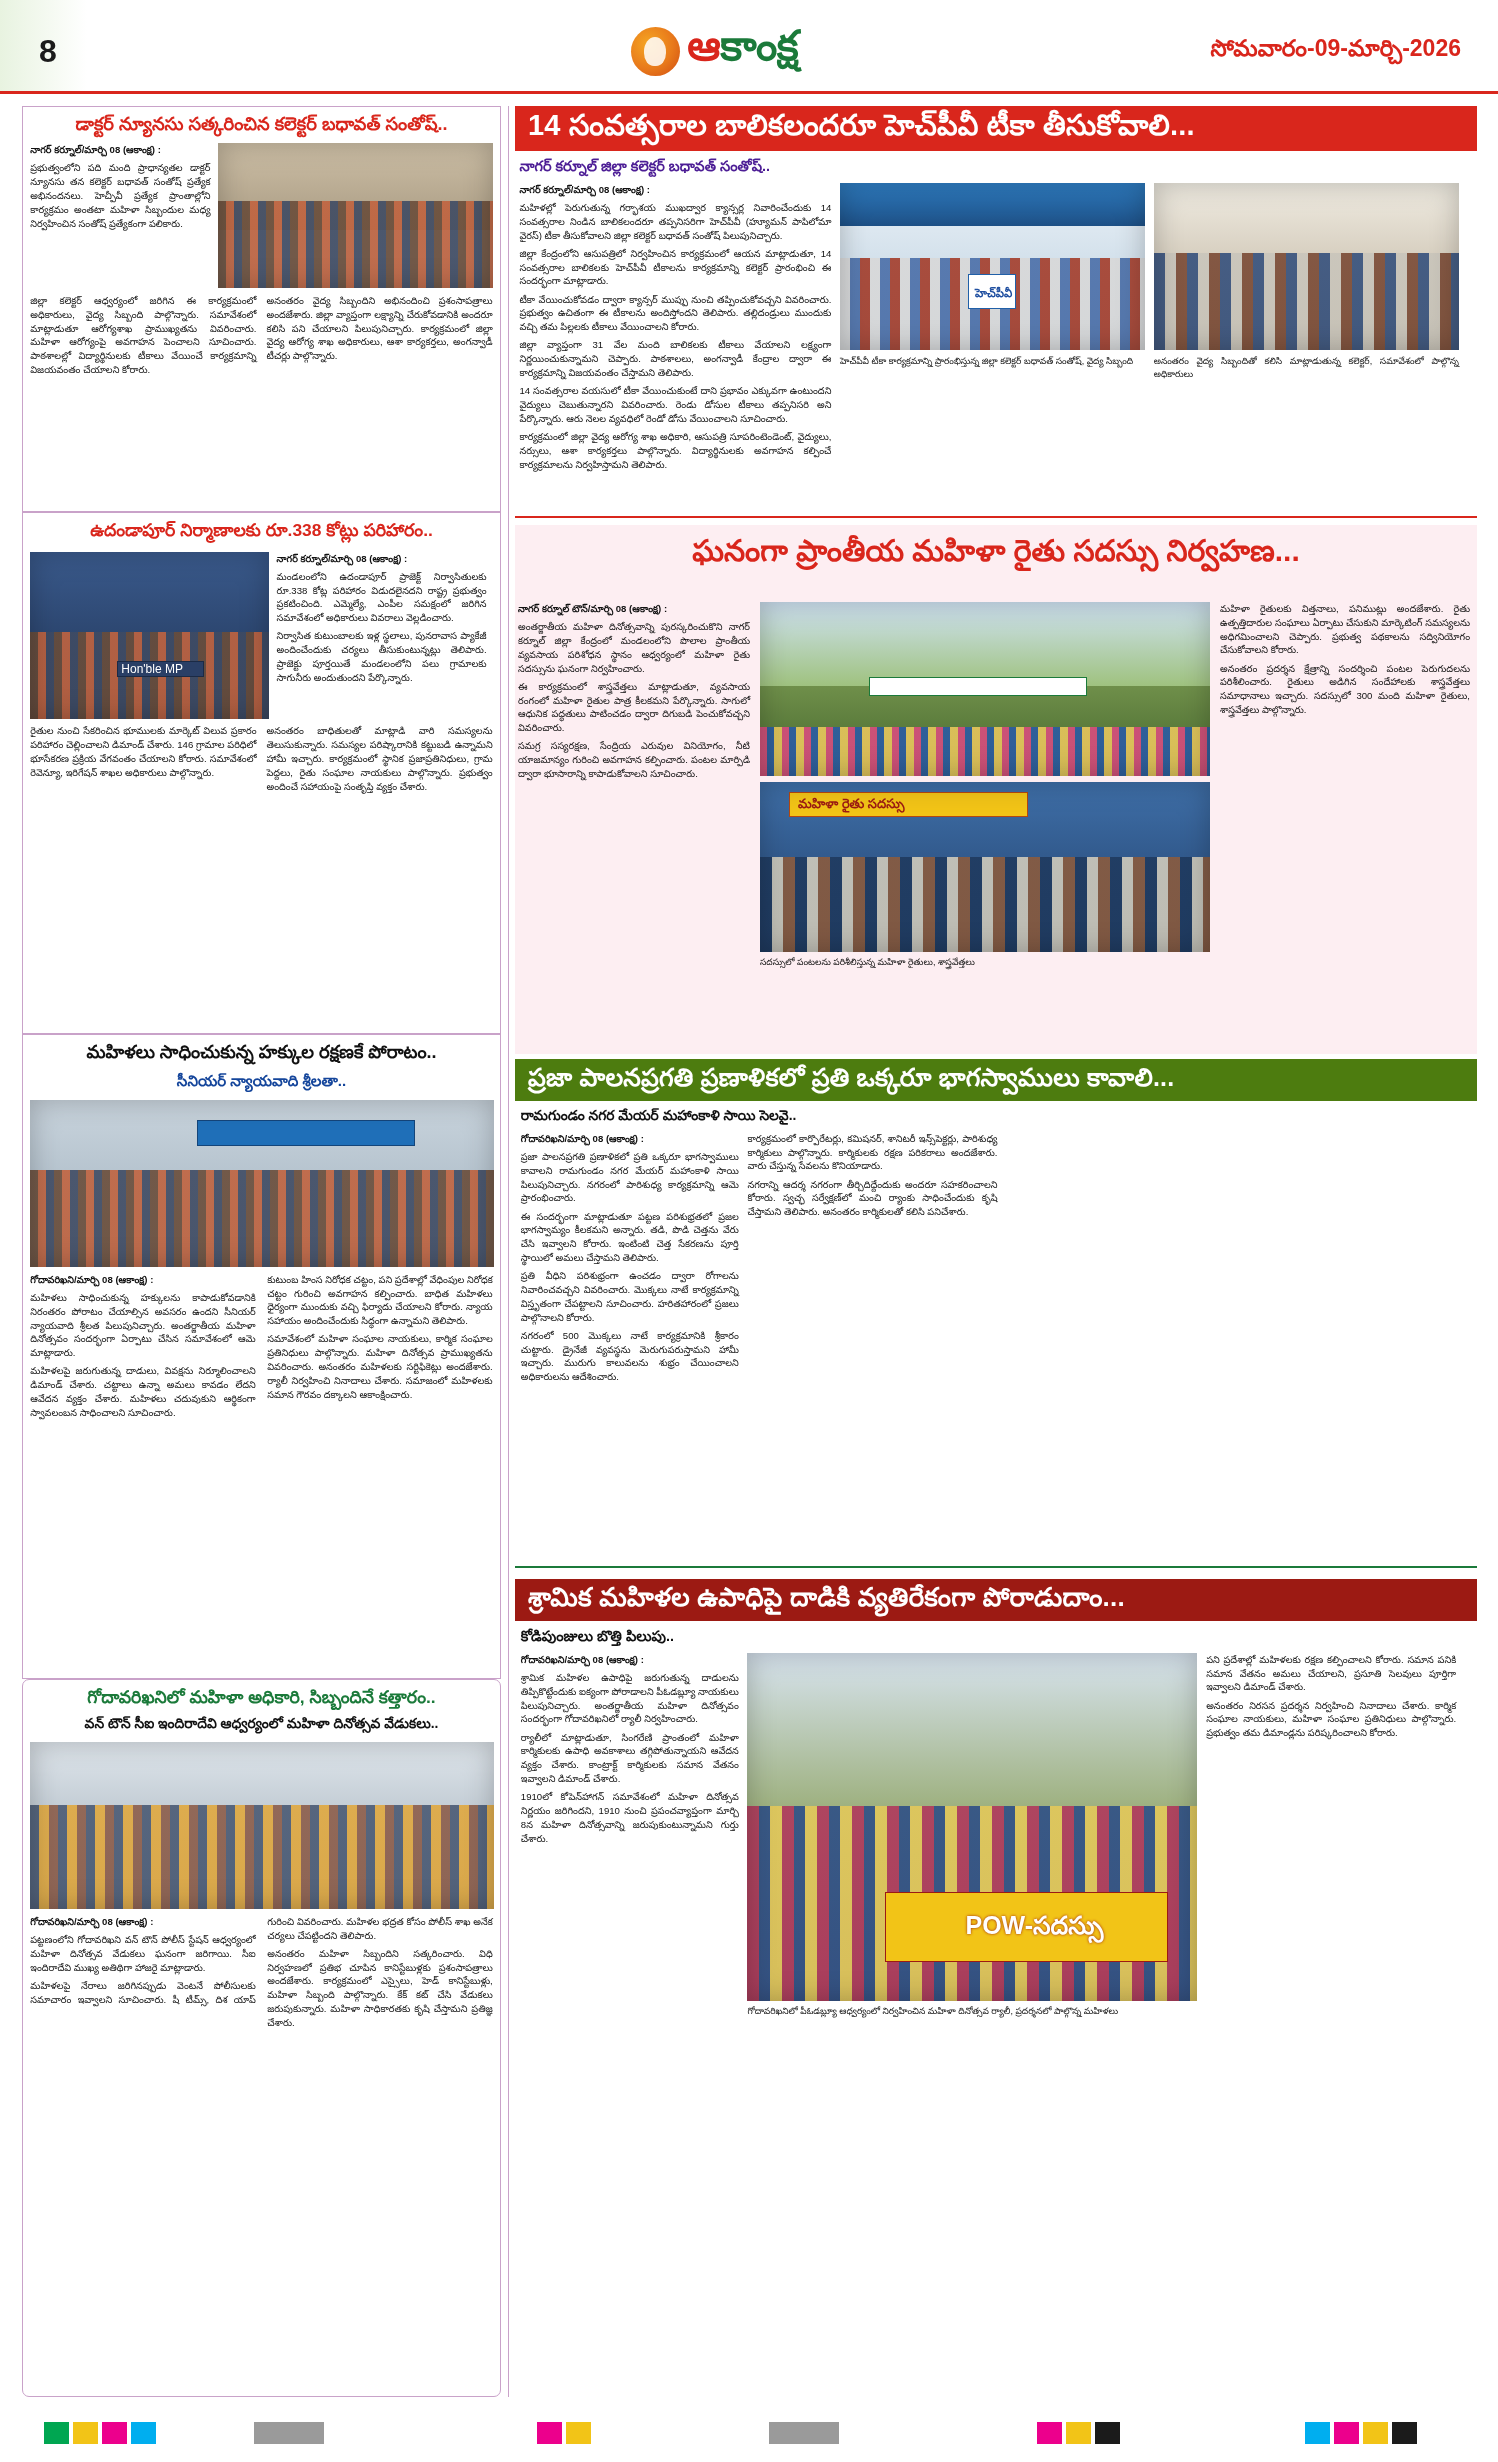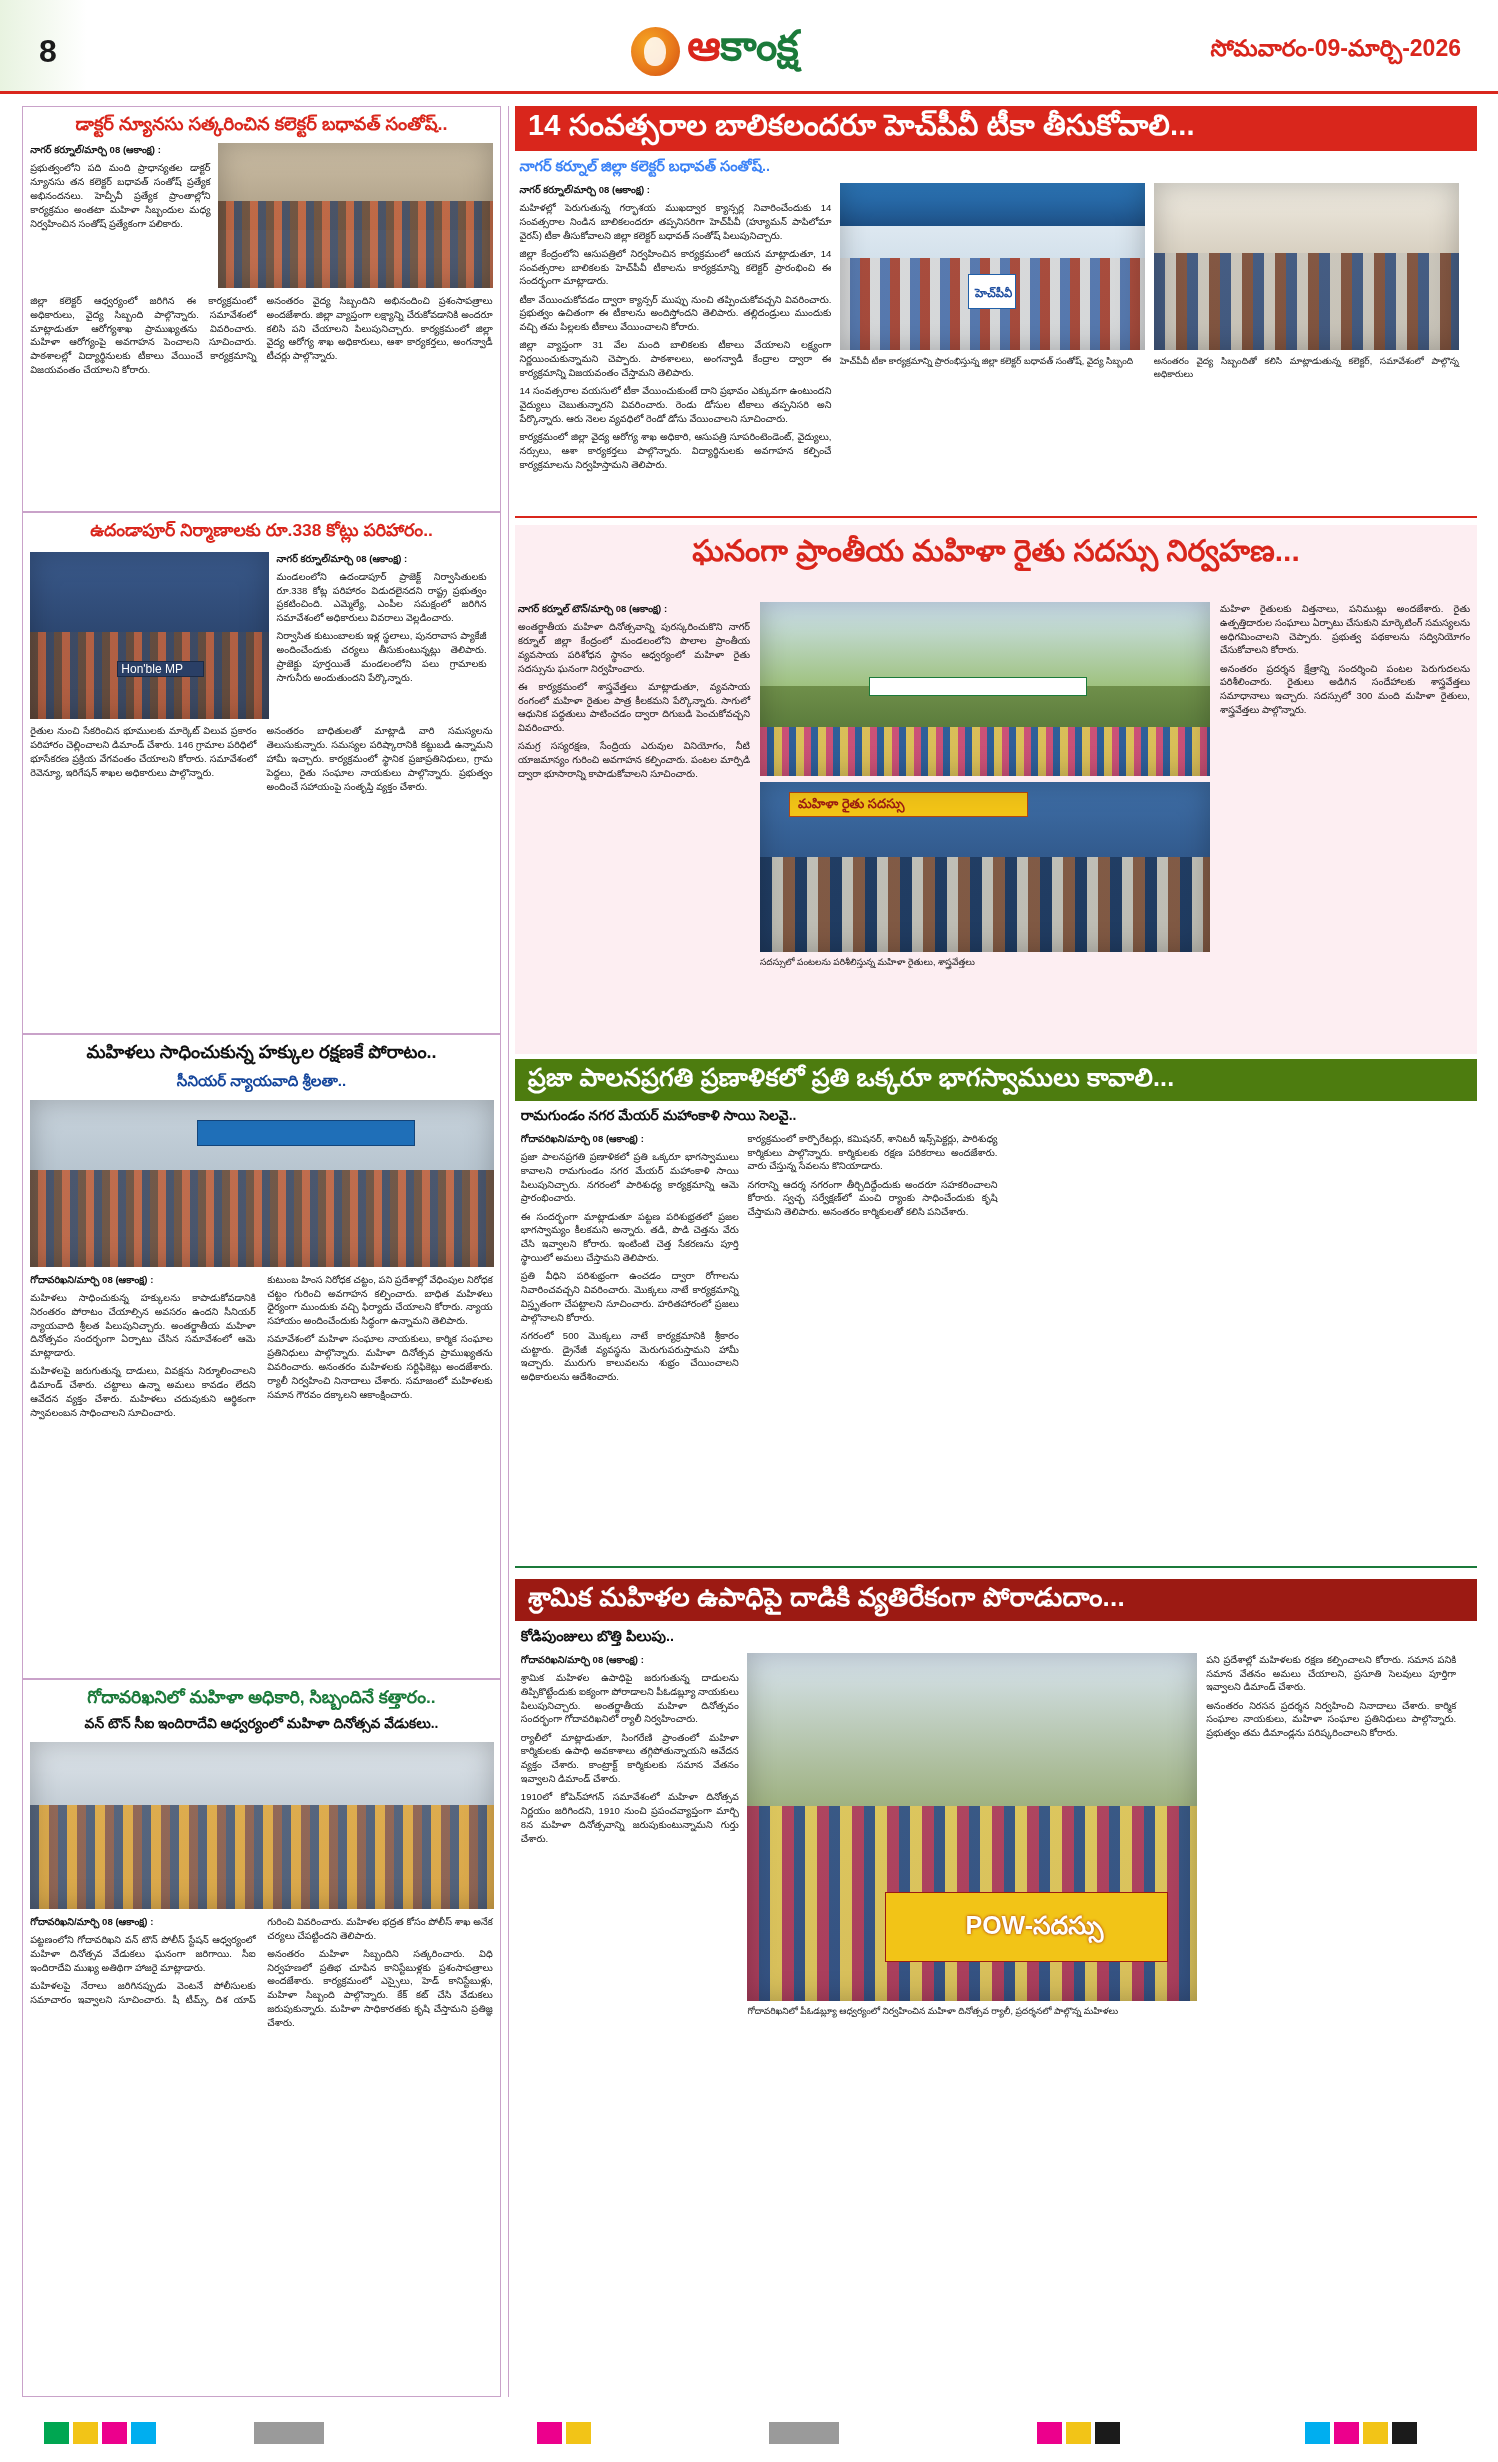--- a/index.html
+++ b/index.html
@@ -215,41 +215,41 @@
     </div>
     <div class="tel" style="margin-top:5.8px; column-count:2; column-gap:11.6px;">
       <p><span class="lead">గోదావరిఖని/మార్చి 08 (ఆకాంక్ష) :</span></p>
       <p>మహిళలు సాధించుకున్న హక్కులను కాపాడుకోవడానికి నిరంతరం పోరాటం చేయాల్సిన అవసరం ఉందని సీనియర్ న్యాయవాది శ్రీలత పిలుపునిచ్చారు. అంతర్జాతీయ మహిళా దినోత్సవం సందర్భంగా ఏర్పాటు చేసిన సమావేశంలో ఆమె మాట్లాడారు.</p>
       <p>మహిళలపై జరుగుతున్న దాడులు, వివక్షను నిర్మూలించాలని డిమాండ్ చేశారు. చట్టాలు ఉన్నా అమలు కావడం లేదని ఆవేదన వ్యక్తం చేశారు. మహిళలు చదువుకుని ఆర్థికంగా స్వావలంబన సాధించాలని సూచించారు.</p>
       <p>కుటుంబ హింస నిరోధక చట్టం, పని ప్రదేశాల్లో వేధింపుల నిరోధక చట్టం గురించి అవగాహన కల్పించారు. బాధిత మహిళలు ధైర్యంగా ముందుకు వచ్చి ఫిర్యాదు చేయాలని కోరారు. న్యాయ సహాయం అందించేందుకు సిద్ధంగా ఉన్నామని తెలిపారు.</p>
       <p>సమావేశంలో మహిళా సంఘాల నాయకులు, కార్మిక సంఘాల ప్రతినిధులు పాల్గొన్నారు. మహిళా దినోత్సవ ప్రాముఖ్యతను వివరించారు. అనంతరం మహిళలకు సర్టిఫికెట్లు అందజేశారు. ర్యాలీ నిర్వహించి నినాదాలు చేశారు. సమాజంలో మహిళలకు సమాన గౌరవం దక్కాలని ఆకాంక్షించారు.</p>
     </div>
   </div>
 
-  <div class="panel bordered" style="left:22px; top:1679px; width:479px; height:718px; padding:7.3px;">
+  <div class="panel bordered" style="left:22px; top:1679px; width:479px; height:718px; padding:7.3px;border-radius:7px;">
     <div class="sub-head green" style="font-size:17.4px;">గోదావరిఖనిలో మహిళా అధికారి, సిబ్బందినే కత్తారం..</div>
     <div class="sub-head" style="font-size:13.8px; color:#111; margin-top:4.4px;">వన్ టౌన్ సీఐ ఇందిరాదేవి ఆధ్వర్యంలో మహిళా దినోత్సవ వేడుకలు..</div>
     <div class="photo" style="position:relative; width:464px; height:167px; margin-top:7.3px;">
       <div class="ph-wall" style="height:100%; background:linear-gradient(180deg,#dfe6ec 0%,#9aa7b2 100%);"></div>
       <div class="ph-people" style="height:62%; background:repeating-linear-gradient(90deg,#4a5a74 0px,#4a5a74 9.4px,#e0a83f 9.4px,#e0a83f 19px,#8c5d4a 19px,#8c5d4a 28px);"></div>
       <div class="vignette"></div>
     </div>
     <div class="tel" style="margin-top:5.8px; column-count:2; column-gap:11.6px;">
       <p><span class="lead">గోదావరిఖని/మార్చి 08 (ఆకాంక్ష) :</span></p>
       <p>పట్టణంలోని గోదావరిఖని వన్ టౌన్ పోలీస్ స్టేషన్ ఆధ్వర్యంలో మహిళా దినోత్సవ వేడుకలు ఘనంగా జరిగాయి. సీఐ ఇందిరాదేవి ముఖ్య అతిథిగా హాజరై మాట్లాడారు.</p>
       <p>మహిళలపై నేరాలు జరిగినప్పుడు వెంటనే పోలీసులకు సమాచారం ఇవ్వాలని సూచించారు. షీ టీమ్స్, దిశ యాప్ గురించి వివరించారు. మహిళల భద్రత కోసం పోలీస్ శాఖ అనేక చర్యలు చేపట్టిందని తెలిపారు.</p>
       <p>అనంతరం మహిళా సిబ్బందిని సత్కరించారు. విధి నిర్వహణలో ప్రతిభ చూపిన కానిస్టేబుళ్లకు ప్రశంసాపత్రాలు అందజేశారు. కార్యక్రమంలో ఎస్సైలు, హెడ్ కానిస్టేబుళ్లు, మహిళా సిబ్బంది పాల్గొన్నారు. కేక్ కట్ చేసి వేడుకలు జరుపుకున్నారు. మహిళా సాధికారతకు కృషి చేస్తామని ప్రతిజ్ఞ చేశారు.</p>
     </div>
   </div>
 
   <div class="panel" style="left:515px; top:106px; width:962px; height:406px;">
     <div class="headline-band hl-red" style="width:962px; height:45px; font-size:29px;">
       <span>14 సంవత్సరాల బాలికలందరూ హెచ్‌పీవీ టీకా తీసుకోవాలి...</span>
     </div>
-    <div class="sub-head" style="font-size:14.5px; color:#3b82f6; text-align:left; margin:7.3px 0 4.4px 4.4px;">నాగర్ కర్నూల్ జిల్లా కలెక్టర్ బధావత్ సంతోష్..</div>
+    <div class="sub-head" style="font-size:14.5px; color:#4c1d95; text-align:left; margin:7.3px 0 4.4px 4.4px;">నాగర్ కర్నూల్ జిల్లా కలెక్టర్ బధావత్ సంతోష్..</div>
 
     <div style="display:flex; gap:8.7px; padding-left:4.4px;">
       <div class="tel" style="width:312px;">
         <p><span class="lead">నాగర్ కర్నూల్/మార్చి 08 (ఆకాంక్ష) :</span></p>
         <p>మహిళల్లో పెరుగుతున్న గర్భాశయ ముఖద్వార క్యాన్సర్ల నివారించేందుకు 14 సంవత్సరాల నిండిన బాలికలందరూ తప్పనిసరిగా హెచ్‌పీవీ (హ్యూమన్ పాపిలోమా వైరస్) టీకా తీసుకోవాలని జిల్లా కలెక్టర్ బధావత్ సంతోష్ పిలుపునిచ్చారు.</p>
         <p>జిల్లా కేంద్రంలోని ఆసుపత్రిలో నిర్వహించిన కార్యక్రమంలో ఆయన మాట్లాడుతూ, 14 సంవత్సరాల బాలికలకు హెచ్‌పీవీ టీకాలను కార్యక్రమాన్ని కలెక్టర్ ప్రారంభించి ఈ సందర్భంగా మాట్లాడారు.</p>
         <p>టీకా వేయించుకోవడం ద్వారా క్యాన్సర్ ముప్పు నుంచి తప్పించుకోవచ్చని వివరించారు. ప్రభుత్వం ఉచితంగా ఈ టీకాలను అందిస్తోందని తెలిపారు. తల్లిదండ్రులు ముందుకు వచ్చి తమ పిల్లలకు టీకాలు వేయించాలని కోరారు.</p>
         <p>జిల్లా వ్యాప్తంగా 31 వేల మంది బాలికలకు టీకాలు వేయాలని లక్ష్యంగా నిర్ణయించుకున్నామని చెప్పారు. పాఠశాలలు, అంగన్వాడీ కేంద్రాల ద్వారా ఈ కార్యక్రమాన్ని విజయవంతం చేస్తామని తెలిపారు.</p>
         <p>14 సంవత్సరాల వయసులో టీకా వేయించుకుంటే దాని ప్రభావం ఎక్కువగా ఉంటుందని వైద్యులు చెబుతున్నారని వివరించారు. రెండు డోసుల టీకాలు తప్పనిసరి అని పేర్కొన్నారు. ఆరు నెలల వ్యవధిలో రెండో డోసు వేయించాలని సూచించారు.</p>
         <p>కార్యక్రమంలో జిల్లా వైద్య ఆరోగ్య శాఖ అధికారి, ఆసుపత్రి సూపరింటెండెంట్, వైద్యులు, నర్సులు, ఆశా కార్యకర్తలు పాల్గొన్నారు. విద్యార్థినులకు అవగాహన కల్పించే కార్యక్రమాలను నిర్వహిస్తామని తెలిపారు.</p>

